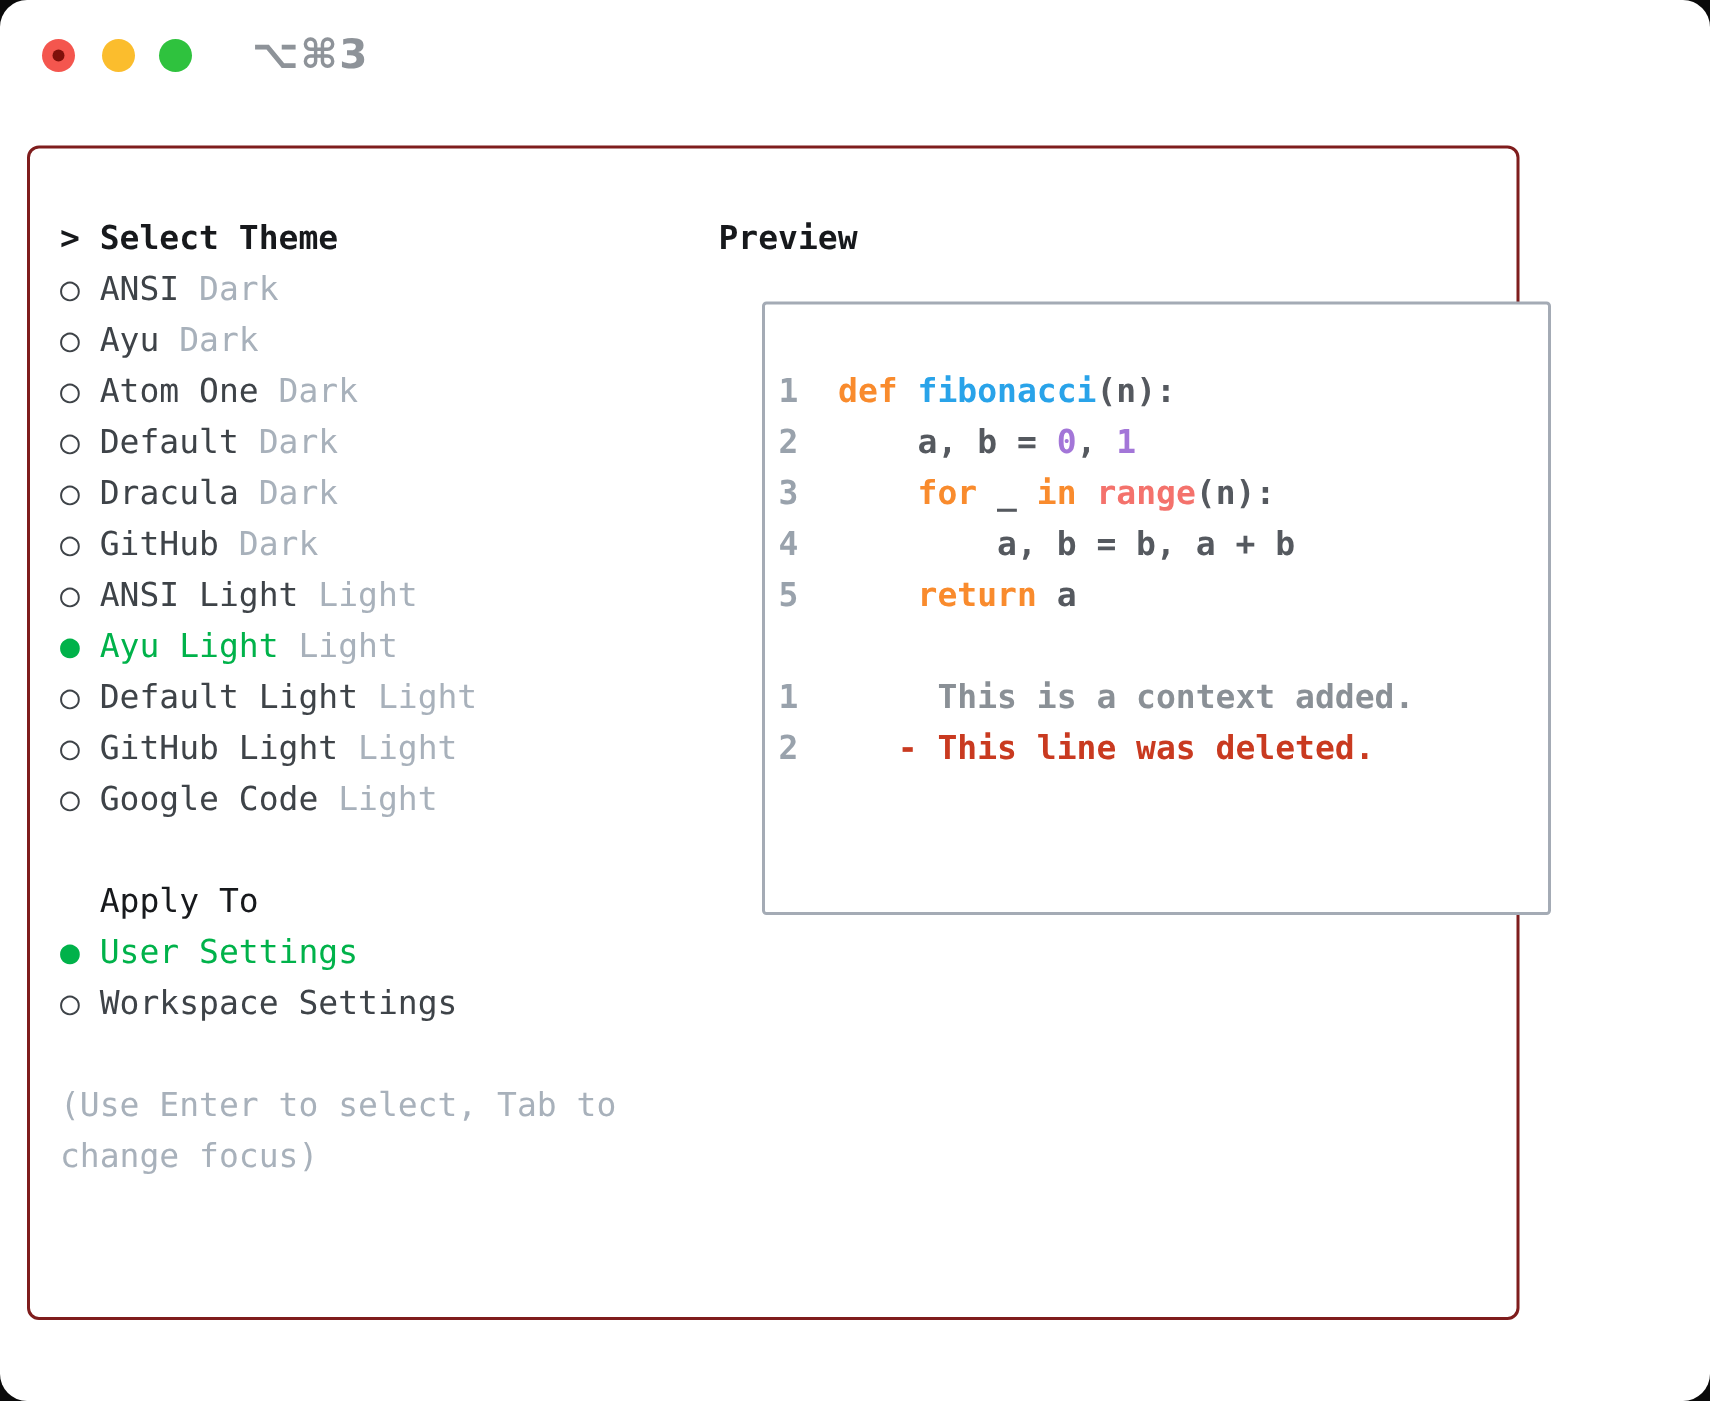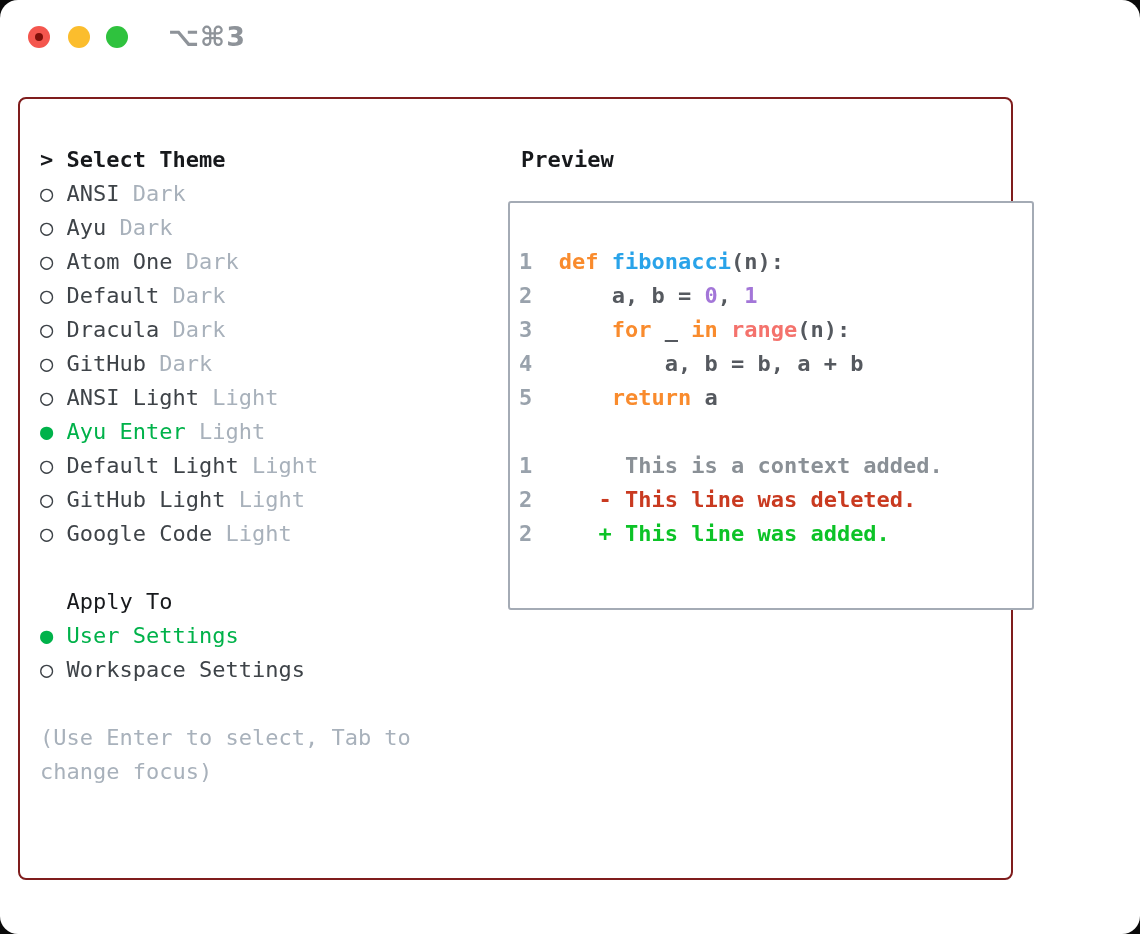--- a/index.html
+++ b/index.html
@@ -37,21 +37,21 @@
   .row .variant{color:var(--muted);}
   .row.selected .marker,.row.selected .name{color:var(--accent-green);}
   .spacer{height:34px;}
   .apply-header{color:var(--text-primary);}
   .help{
     margin-top:34px;width:430px;font-size:22px;line-height:34px;
     color:var(--muted);white-space:normal;
   }
   
   .preview-label{
-    position:absolute;left:501px;top:44px;height:34px;line-height:34px;
+    position:absolute;left:459px;top:44px;height:34px;line-height:34px;
     font-size:22px;font-weight:bold;color:var(--text-primary);white-space:pre;
   }
   .preview-box{
     position:absolute;left:488px;top:102px;width:526px;height:409px;
     border:2px solid #a4abb5;border-radius:3px;background:#fff;box-sizing:border-box;
     padding:42px 0 0 9px;overflow:hidden;font-weight:bold;
   }
   .code-line{height:34px;line-height:34px;font-size:22px;white-space:pre;}
   .code-line .ln{display:inline-block;width:3ch;color:var(--line-number);}
   .c-kw{color:var(--keyword);}
@@ -90,21 +90,21 @@
   <div class="row"><span class="marker">○</span><span class="name"> Atom One</span><span class="variant"> Dark</span></div>
 
   <div class="row"><span class="marker">○</span><span class="name"> Default</span><span class="variant"> Dark</span></div>
 
   <div class="row"><span class="marker">○</span><span class="name"> Dracula</span><span class="variant"> Dark</span></div>
 
   <div class="row"><span class="marker">○</span><span class="name"> GitHub</span><span class="variant"> Dark</span></div>
 
   <div class="row"><span class="marker">○</span><span class="name"> ANSI Light</span><span class="variant"> Light</span></div>
 
-  <div class="row selected"><span class="marker">●</span><span class="name"> Ayu Enter</span><span class="variant"> Light</span></div>
+  <div class="row selected"><span class="marker">●</span><span class="name"> Ayu Light</span><span class="variant"> Light</span></div>
 
   <div class="row"><span class="marker">○</span><span class="name"> Default Light</span><span class="variant"> Light</span></div>
 
   <div class="row"><span class="marker">○</span><span class="name"> GitHub Light</span><span class="variant"> Light</span></div>
 
   <div class="row"><span class="marker">○</span><span class="name"> Google Code</span><span class="variant"> Light</span></div>
 
 </div>
 
       <div class="spacer"></div>
@@ -130,17 +130,16 @@
   <div class="code-line"><span class="ln">4</span><span class="c-df">        a, b = b, a + b</span></div>
 
   <div class="code-line"><span class="ln">5</span><span class="c-df">    </span><span class="c-kw">return</span><span class="c-df"> a</span></div>
 
   <div class="code-line"><span class="ln"></span></div>
 
   <div class="code-line"><span class="ln">1</span><span class="c-ctx">     This is a context added.</span></div>
 
   <div class="code-line"><span class="ln">2</span><span class="c-del">   - This line was deleted.</span></div>
 
-  <div class="code-line"><span class="ln">2</span><span class="c-add">   + This line was added.</span></div>
 </div>
 
   </div>
 </div>
 
 </body></html>

